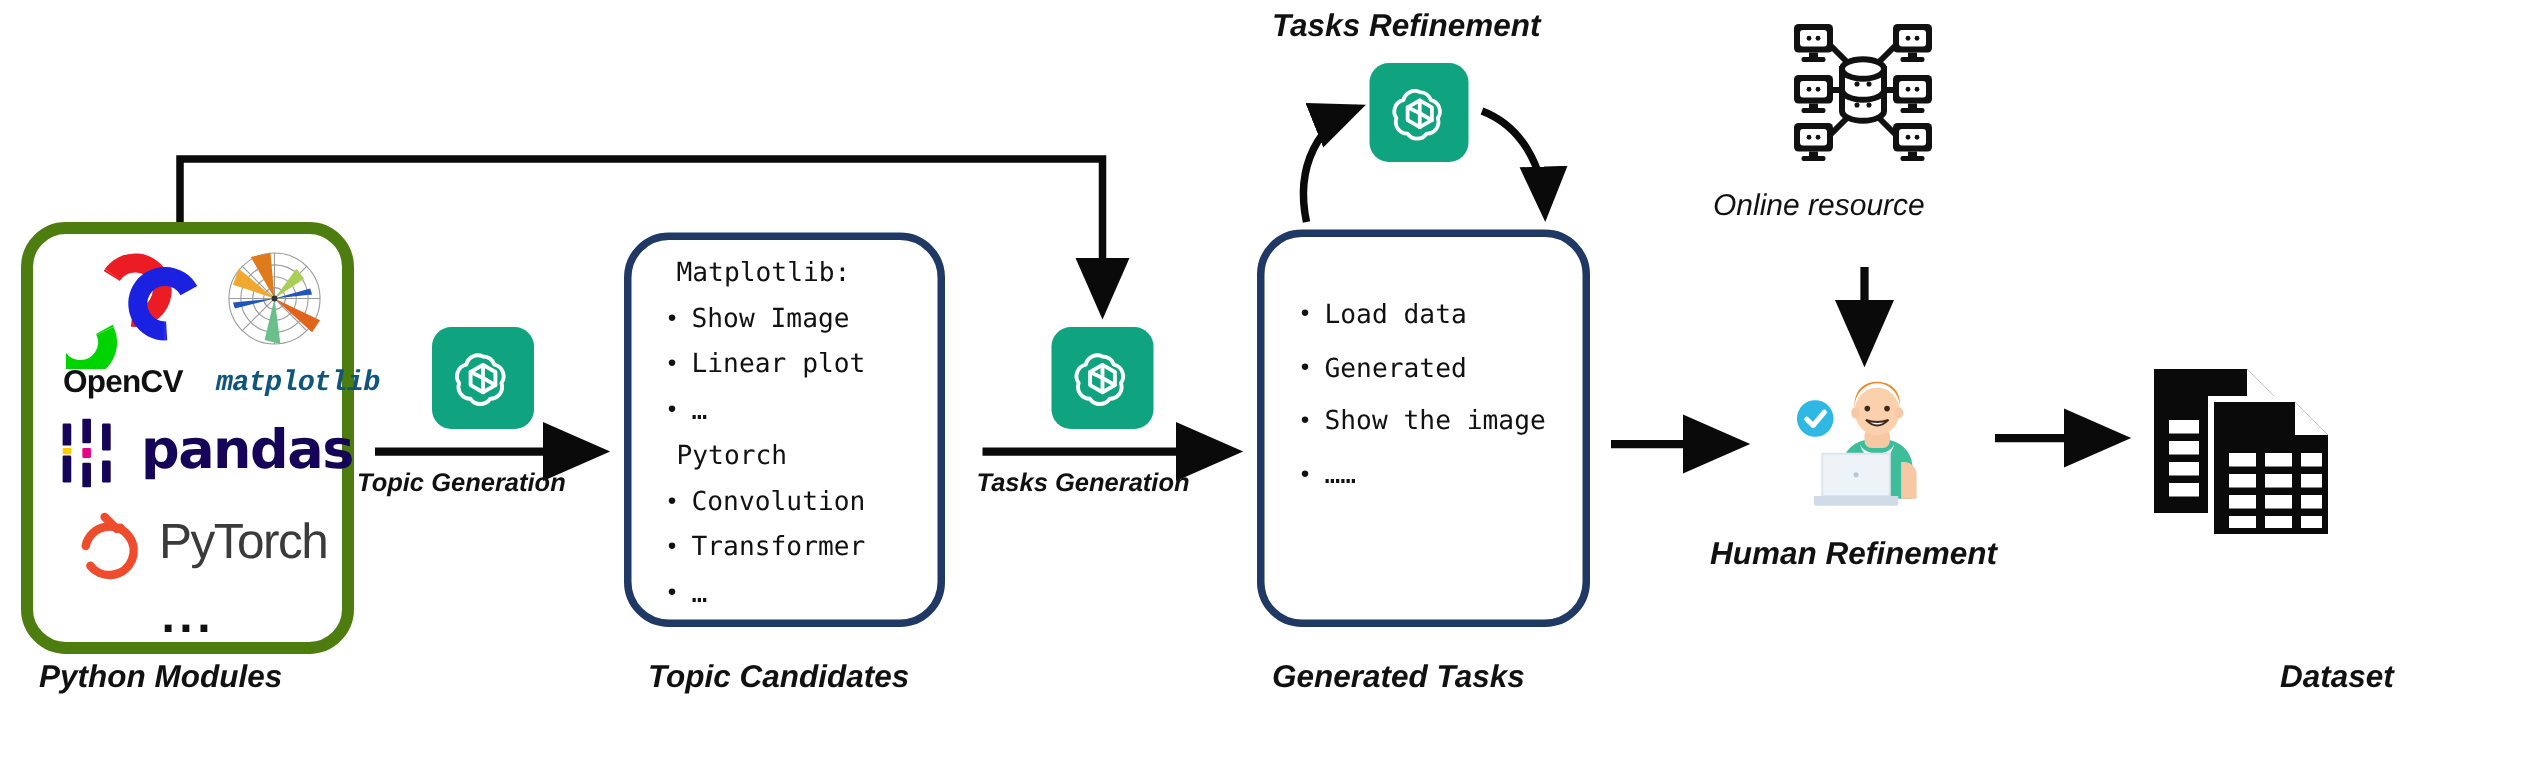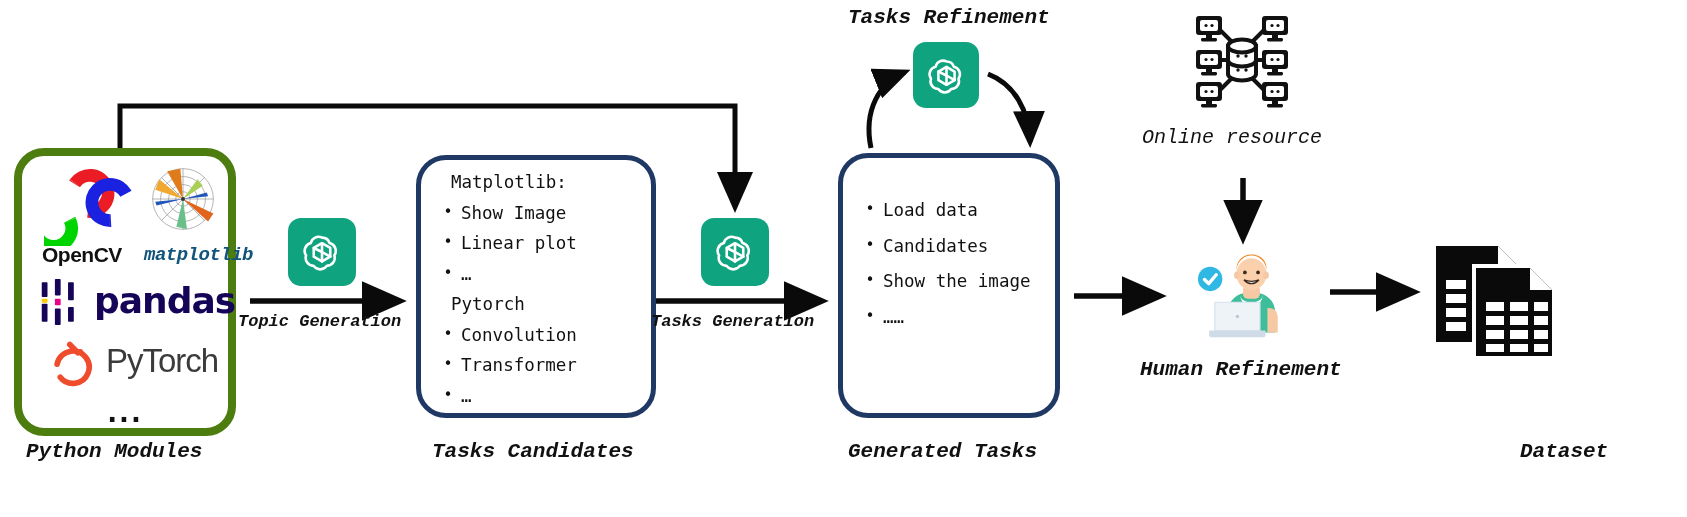--- a/index.html
+++ b/index.html
@@ -38,21 +38,21 @@
 
   #pytorch-row { left:30px; top:182px; width:180px; height:52px; }
   #pytorch-word { position:absolute; left:54px; top:4px; font-family:"Liberation Sans", sans-serif; font-size:33px; color:#3b3b3b; letter-spacing:-1px; }
 
   #modules-ellipsis {
     position:absolute; left:0; right:0; top:242px; text-align:center;
     font-family:"DejaVu Sans", sans-serif; font-size:26px; font-weight:bold; color:#111; letter-spacing:2px;
   }
 
   
-  #topics-box { left:416px; top:155px; width:240px; height:263px; }
+  #topics-box { left:416px; top:155px; width:214px; height:263px; }
   #tasks-box  { left:838px; top:153px; width:222px; height:265px; }
 
   .listwrap { position:absolute; left:0; top:0; right:0; bottom:0; padding:14px 8px 8px 14px; }
   .lst-head { font-family:"DejaVu Sans Mono", monospace; font-size:17.5px; color:#111; line-height:1.0; margin:0 0 13px 16px; white-space:nowrap; }
   .lst-item { font-family:"DejaVu Sans Mono", monospace; font-size:17.5px; color:#111; line-height:1.0; margin:0 0 13px 0; white-space:nowrap; display:flex; }
   .lst-item .bul { width:26px; flex:0 0 26px; text-align:center; font-size:15px; line-height:1.05; }
   .lst-item .txt { flex:1 1 auto; }
   #tasks-list { padding-top:44px; }
   #tasks-list .lst-item { margin-bottom:18px; }
 
@@ -65,21 +65,21 @@
   #gpt-topic { left:288px; top:218px; width:68px; height:68px; }
   #gpt-tasks { left:701px; top:218px; width:68px; height:68px; }
   #gpt-refine{ left:913px; top:42px;  width:66px; height:66px; }
 
   
   #wires { position:absolute; left:0; top:0; width:1687px; height:517px; pointer-events:none; }
 
   
   .caption {
     position:absolute;
-    font-family:Liberation Mono, monospace;
+    font-family:Liberation Sans, sans-serif;
     font-style:italic; font-weight:bold;
     color:#111; white-space:nowrap;
   }
   .under-label { font-size:21px; }
   .edge-label  { font-size:17px; }
 
   #lbl-python   { left:26px;  top:440px; }
   #lbl-topics   { left:432px; top:440px; }
   #lbl-tasks    { left:848px; top:440px; }
   #lbl-dataset  { left:1520px;top:440px; }
@@ -248,21 +248,21 @@
   </div>
 
   <div class="rbox navy" id="tasks-box">
     <div class="listwrap" id="tasks-list">
       <div class="lst-item">
         <span class="bul">•</span>
         <span class="txt">Load data</span>
       </div>
       <div class="lst-item">
         <span class="bul">•</span>
-        <span class="txt">Candidates</span>
+        <span class="txt">Generated</span>
       </div>
       <div class="lst-item">
         <span class="bul">•</span>
         <span class="txt">Show the image</span>
       </div>
       <div class="lst-item">
         <span class="bul">•</span>
         <span class="txt">……</span>
       </div>
     </div>
@@ -446,21 +446,21 @@
             <rect x="102" y="88" width="14" height="9"></rect>
           <rect x="54" y="102" width="18" height="8"></rect>
             <rect x="78" y="102" width="18" height="8"></rect>
             <rect x="102" y="102" width="14" height="8"></rect>
         </g>
       </g>
     </svg>
   </div>
 
   <div class="caption under-label" id="lbl-python">Python Modules</div>
-  <div class="caption under-label" id="lbl-topics">Tasks Candidates</div>
+  <div class="caption under-label" id="lbl-topics">Topic Candidates</div>
   <div class="caption under-label" id="lbl-tasks">Generated Tasks</div>
   <div class="caption under-label" id="lbl-dataset">Dataset</div>
   <div class="caption" id="lbl-human">Human Refinement</div>
   <div class="caption" id="lbl-refine">Tasks Refinement</div>
   <div class="caption" id="lbl-online">Online resource</div>
 
   <div class="caption edge-label" id="lbl-topicgen">Topic Generation</div>
   <div class="caption edge-label" id="lbl-taskgen">Tasks Generation</div>
 
 </div>

